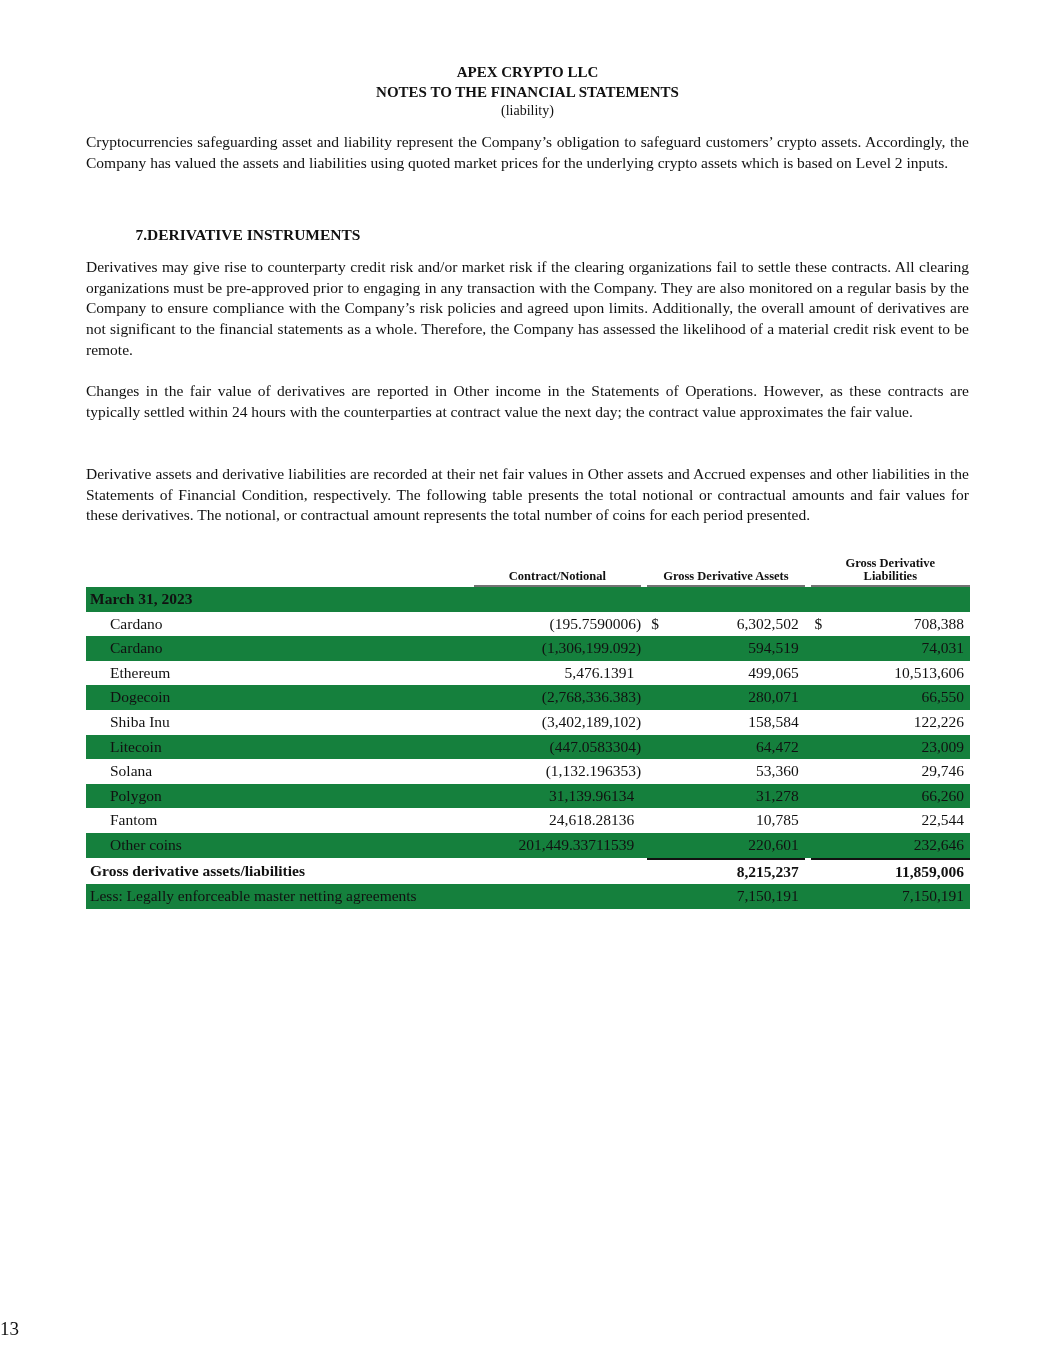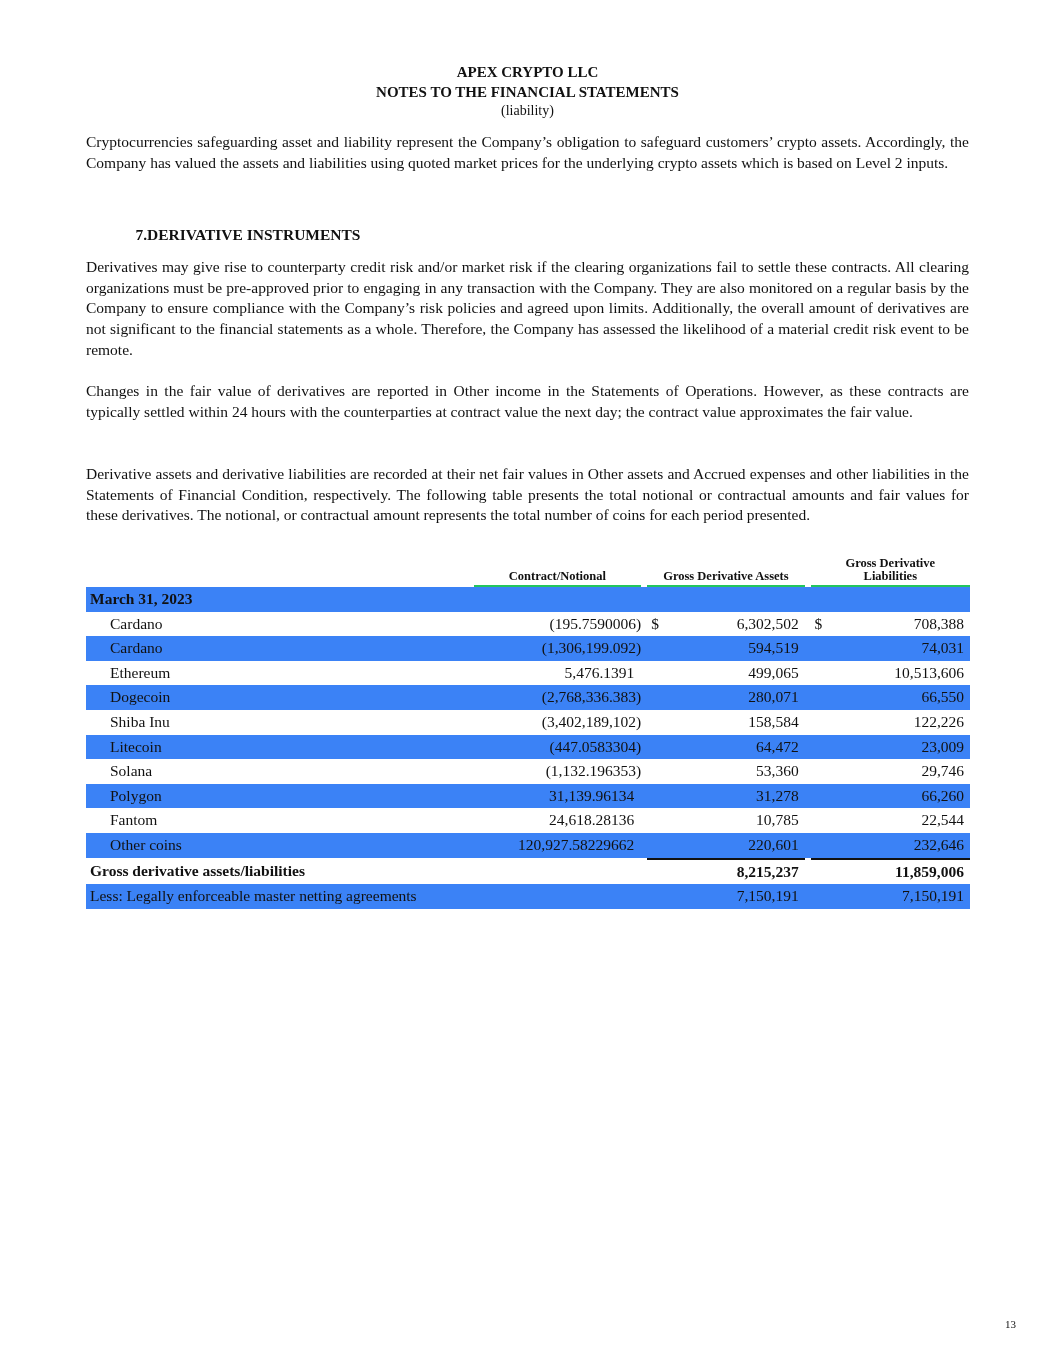--- a/index.html
+++ b/index.html
@@ -15,33 +15,33 @@
   .para.p2 { top:381px; }
   .para.p3 { top:464px; }
   table.deriv { position:absolute; top:557px; left:86px; width:884px; border-collapse:separate; border-spacing:0; font-size:15.5px; }
   table.deriv td { padding:0; height:24.6px; line-height:24.6px; white-space:nowrap; }
   .col-label { width:388px; }
   .col-notional { width:168px; }
   .gap { width:6px; }
   .col-assets { width:158px; }
   .col-liab { width:160px; }
   thead th { font-size:12.5px; font-weight:bold; vertical-align:bottom; text-align:center; line-height:13px; padding:0 0 2px 0; }
-  thead th.ul { border-bottom:2px solid #22c55e; }
-  tr.shade td { background:#3b82f6; }
+  thead th.ul { border-bottom:2px solid #737373; }
+  tr.shade td { background:#15803d; }
   .lbl { padding-left:4px !important; }
   .ind { padding-left:24px !important; }
   .num { text-align:right; }
   .dollar-cell { display:flex; justify-content:space-between; padding:0 6px 0 4px; }
   .numcell { text-align:right; padding-right:6px !important; }
   .notcell { text-align:right; padding-right:0 !important; }
   .notcell.pos { padding-right:7px !important; }
   .bold { font-weight:bold; }
   .topline { border-top:2px solid #111; }
   .dbl { border-bottom:4px double #111; }
-  .pagenum { position:absolute; top:1318px; left:0; width:1016px; text-align:right; font-size:11px; }
+  .pagenum { position:absolute; top:1318px; left:0; width:1016px; text-align:left; font-size:19px; }
 </style>
 </head>
 <body>
 
 <div class="header">
   <div class="h1">APEX CRYPTO LLC</div>
   <div class="h1">NOTES TO THE FINANCIAL STATEMENTS</div>
   <div class="h2">(liability)</div>
 </div>
 
@@ -164,21 +164,21 @@
     <tr>
       <td class="ind">Fantom</td>
       <td class="notcell pos">24,618.28136</td>
       <td></td>
       <td class="numcell">10,785</td>
       <td></td>
       <td class="numcell">22,544</td>
     </tr>
     <tr class="shade">
       <td class="ind">Other coins</td>
-      <td class="notcell pos">120,927.58229662</td>
+      <td class="notcell pos">201,449.33711539</td>
       <td></td>
       <td class="numcell">220,601</td>
       <td></td>
       <td class="numcell">232,646</td>
     </tr>
 
     <tr>
       <td class="lbl bold">Gross derivative assets/liabilities</td>
       <td></td>
         <td></td>

